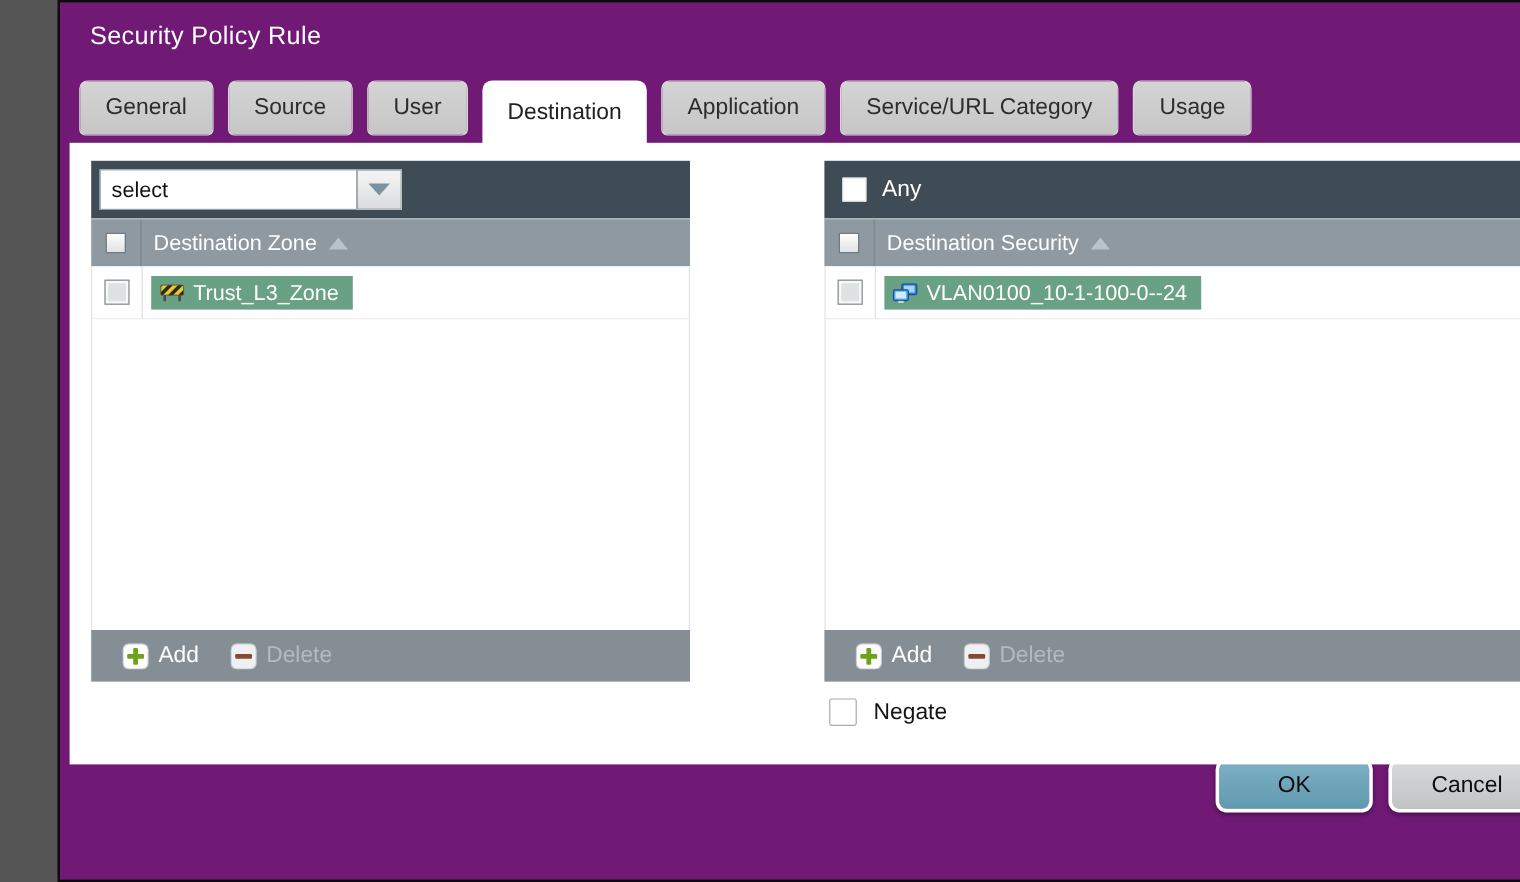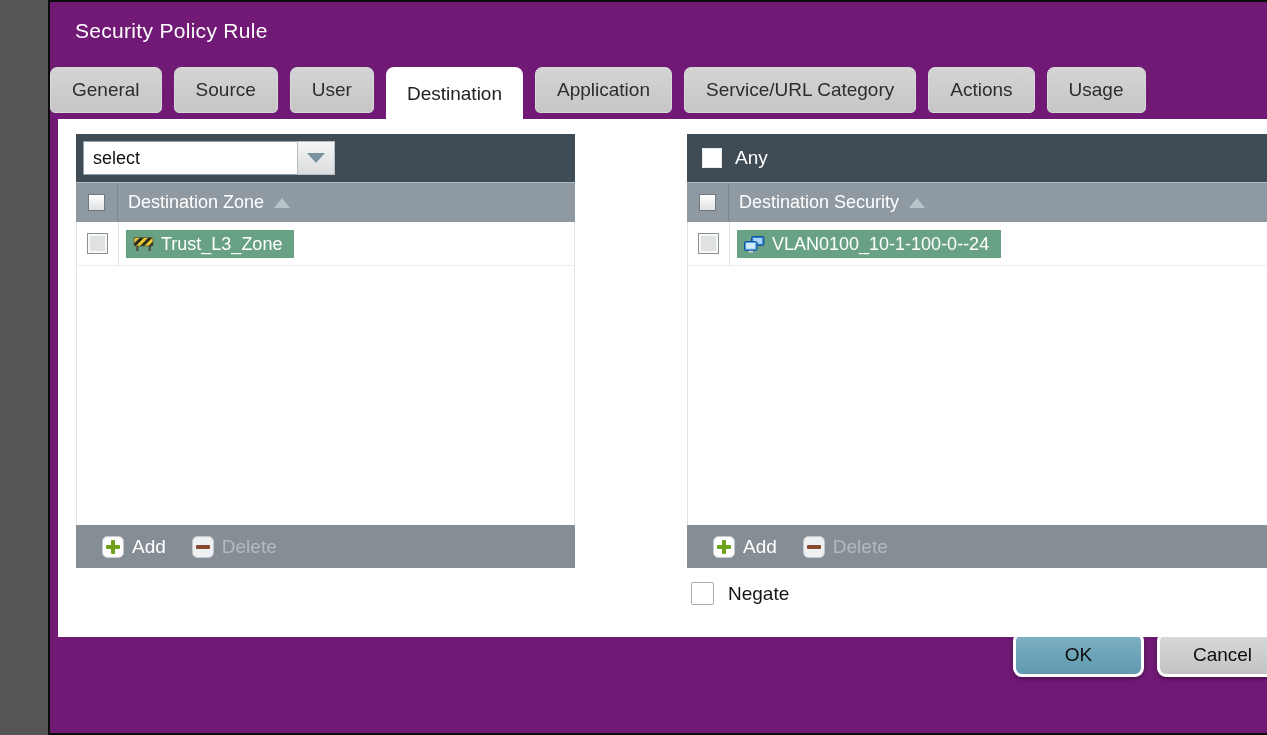--- a/index.html
+++ b/index.html
@@ -25,21 +25,21 @@
     width: 27px; height: 27px; border-radius: 50%;
     background: radial-gradient(circle at 35% 30%, #ffffff 0%, #d9ebf6 55%, #8fbcd8 100%);
     box-shadow: 0 0 0 2px rgba(240,248,252,.85), 0 1px 3px rgba(0,0,0,.35);
     display: flex; align-items: center; justify-content: center;
     color: #175d8e; font-weight: bold; font-size: 17px;
     cursor: pointer;
   }
 
   
   .tabs {
-    position: absolute; left: 0; top: 65px; height: 53px;
+    position: absolute; left: 16px; top: 65px; height: 53px;
     display: flex; align-items: flex-end; gap: 12px; z-index: 3;
   }
   .tab {
     height: 46px; margin-bottom: 7px;
     background: linear-gradient(#d4d4d4, #c6c6c6);
     border: 1px solid #d9d9d9;
     border-radius: 7px 7px 5px 5px;
     padding: 0 21px;
     display: flex; align-items: center;
     font-size: 19px; color: #2d2d2d;
@@ -186,21 +186,20 @@
   <div class="title">Security Policy Rule</div>
   <div class="help">?</div>
 
   <div class="tabs">
     <div class="tab">General</div>
     <div class="tab">Source</div>
     <div class="tab">User</div>
     <div class="tab active">Destination</div>
     <div class="tab">Application</div>
     <div class="tab">Service/URL Category</div>
-    <div class="tab">Actions</div>
     <div class="tab">Usage</div>
   </div>
 
   <div class="content">
 
     <div class="panel zone">
       <div class="panel-top">
         <div class="filter-group">
           <input class="filter-input" readonly="" value="select" style="">
           <div class="dd-btn">

